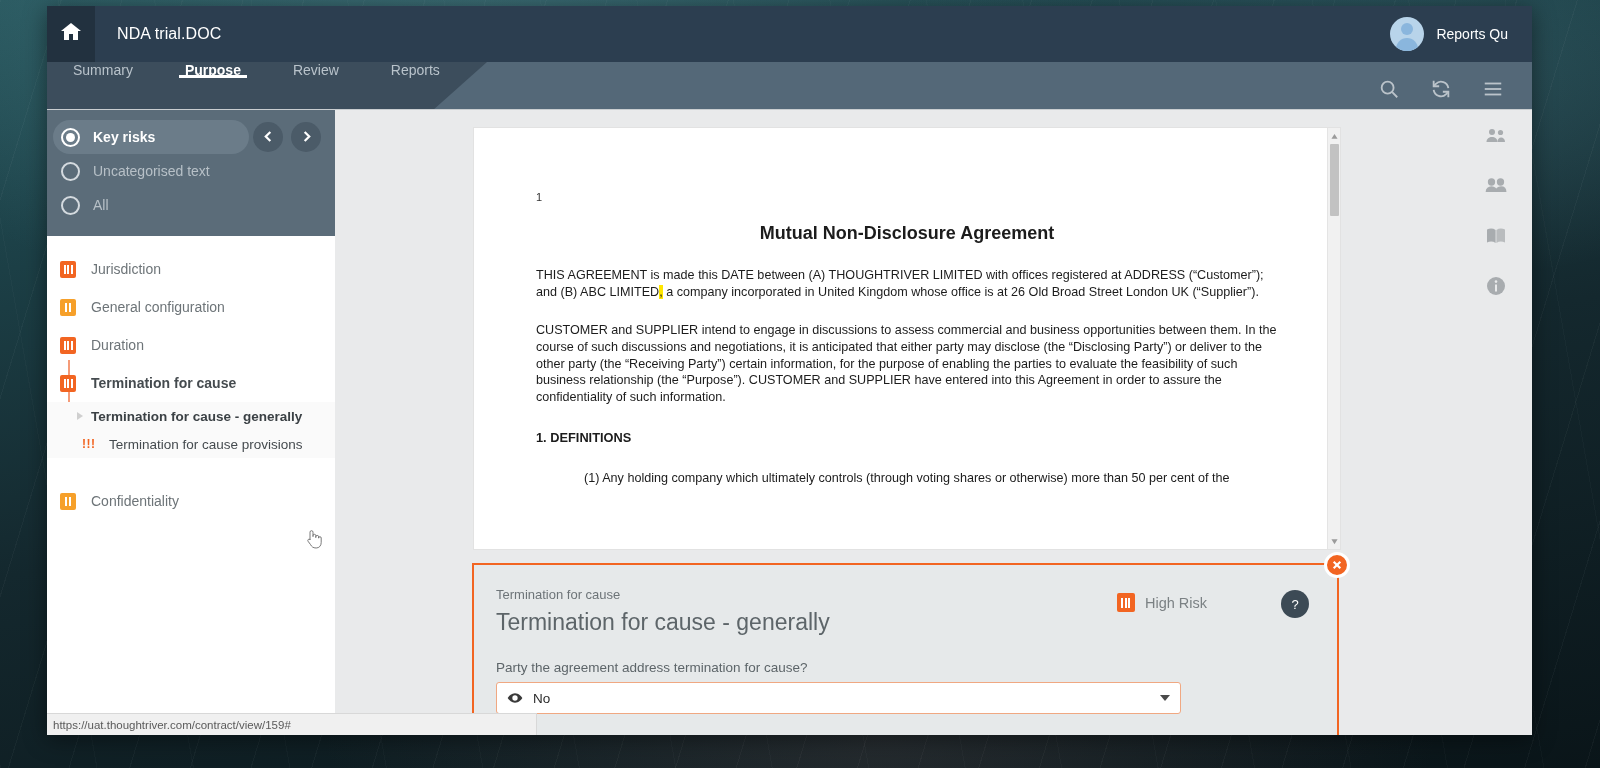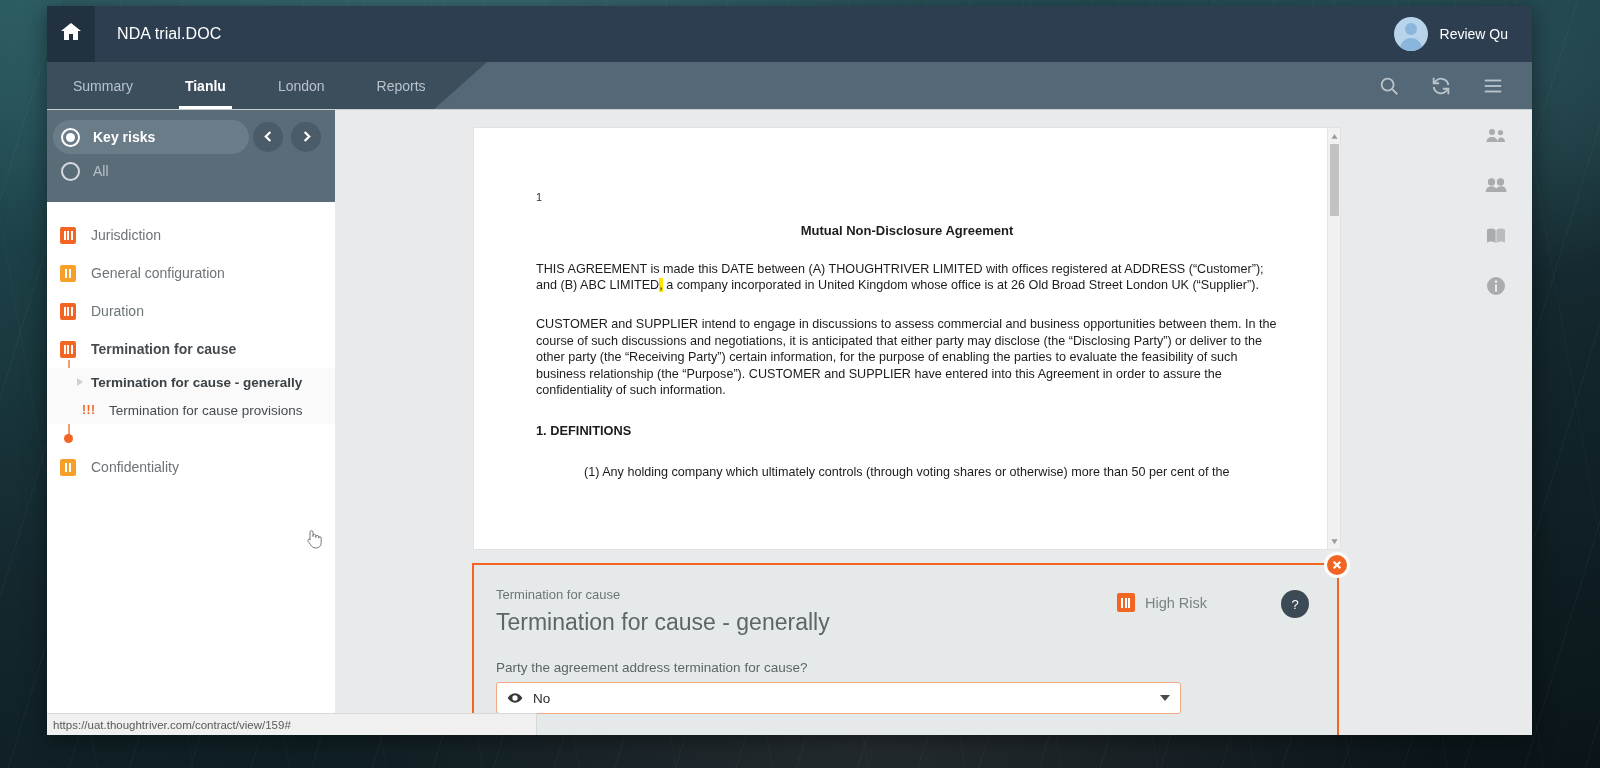--- a/index.html
+++ b/index.html
@@ -66,20 +66,21 @@
     position: absolute; width: 22px; height: 14px; border-radius: 11px 11px 0 0;
     background: #8ab6dd; left: 6px; top: 21px;
   }
   #user-name { color: #ffffff; font-size: 14px; }
 
   
   #navbar {
     position: relative; height: 48px; background: #546878;
     display: flex; align-items: stretch;
     border-bottom: 1px solid #c9cdd0;
+    flex-direction: column;
   }
   #nav-left {
     position: absolute; left: 0; top: 0; height: 100%; width: 440px;
     background: #3c4d5c;
     clip-path: polygon(0 0, 100% 0, 88% 100%, 0 100%);
   }
   #nav-tabs { position: relative; display: flex; align-items: stretch; z-index: 2; }
   .nav-tab {
     display: flex; align-items: center; padding: 0 20px; margin: 0 6px;
     color: #b9c3cb; font-size: 14px; cursor: pointer; position: relative;
@@ -186,21 +187,21 @@
     position: absolute; left: 138px; top: 17px; width: 868px; height: 423px;
     background: #ffffff; overflow: hidden;
     border: 1px solid #e2e2e2;
   }
   #doc-inner {
     padding: 0 62px; font-family: "Liberation Sans", sans-serif;
     color: #1c1c1c; font-size: 12.6px; line-height: 1.32;
   }
   #page-num { margin-top: 62px; font-size: 11px; color: #333; }
   #doc-heading {
-    text-align: center; font-weight: bold; font-size: 13px; margin-top: 17px;
+    text-align: center; font-weight: bold; font-size: 18px; margin-top: 17px;
   }
   .doc-p { margin-top: 22px; }
   .doc-p.tight { margin-top: 19px; }
   #doc-heading2 { font-weight: bold; margin-top: 24px; font-size: 12.8px; }
   .hl { background: #ffe600; }
   .doc-indent { margin-top: 24px; padding-left: 48px; }
 
   #doc-scrollbar {
     position: absolute; right: 0; top: 0; width: 13px; height: 100%;
     background: #f1f1f1; border-left: 1px solid #e4e4e4; cursor: pointer;
@@ -290,35 +291,35 @@
             <path d="M12 3 2 11h3v9h5v-6h4v6h5v-9h3z"></path>
           </svg>
       </span>
     </div>
     <div id="doc-title">NDA trial.DOC</div>
     <div id="topbar-right">
       <div id="avatar">
         <div class="head"></div>
           <div class="body"></div>
       </div>
-      <div id="user-name">Review Qu</div>
+      <div id="user-name">Reports Qu</div>
     </div>
   </div>
 
   <div id="navbar">
     <div id="nav-left"></div>
     <div id="nav-tabs">
       <div class="nav-tab">
         <span>Summary</span>
       </div>
       <div class="nav-tab active">
-        <span>Tianlu</span>
+        <span>Purpose</span>
       </div>
       <div class="nav-tab">
-        <span>London</span>
+        <span>Review</span>
       </div>
       <div class="nav-tab">
         <span>Reports</span>
       </div>
     </div>
     <div id="nav-right">
       <div class="nav-icon">
         <svg viewBox="0 0 24 24">
             <circle cx="10.5" cy="10.5" r="6.5"></circle>
             <line x1="15.5" y1="15.5" x2="21" y2="21"></line>
@@ -345,20 +346,24 @@
   <div id="body-row">
 
     <div id="sidebar">
 
       <div id="filter-block">
         <div class="filter-row selected">
           <div class="radio-outer">
               <div class="radio-dot"></div>
             </div>
           <div class="filter-label">Key risks</div>
+        </div>
+        <div class="filter-row">
+          <div class="radio-outer"></div>
+          <div class="filter-label">Uncategorised text</div>
         </div>
         <div class="filter-row">
           <div class="radio-outer"></div>
           <div class="filter-label">All</div>
         </div>
         <div id="nav-arrows">
           <div class="arrow-btn">
             <span>
               <svg viewBox="0 0 12 12">
                   <polyline points="8,1 3,6 8,11"></polyline>

